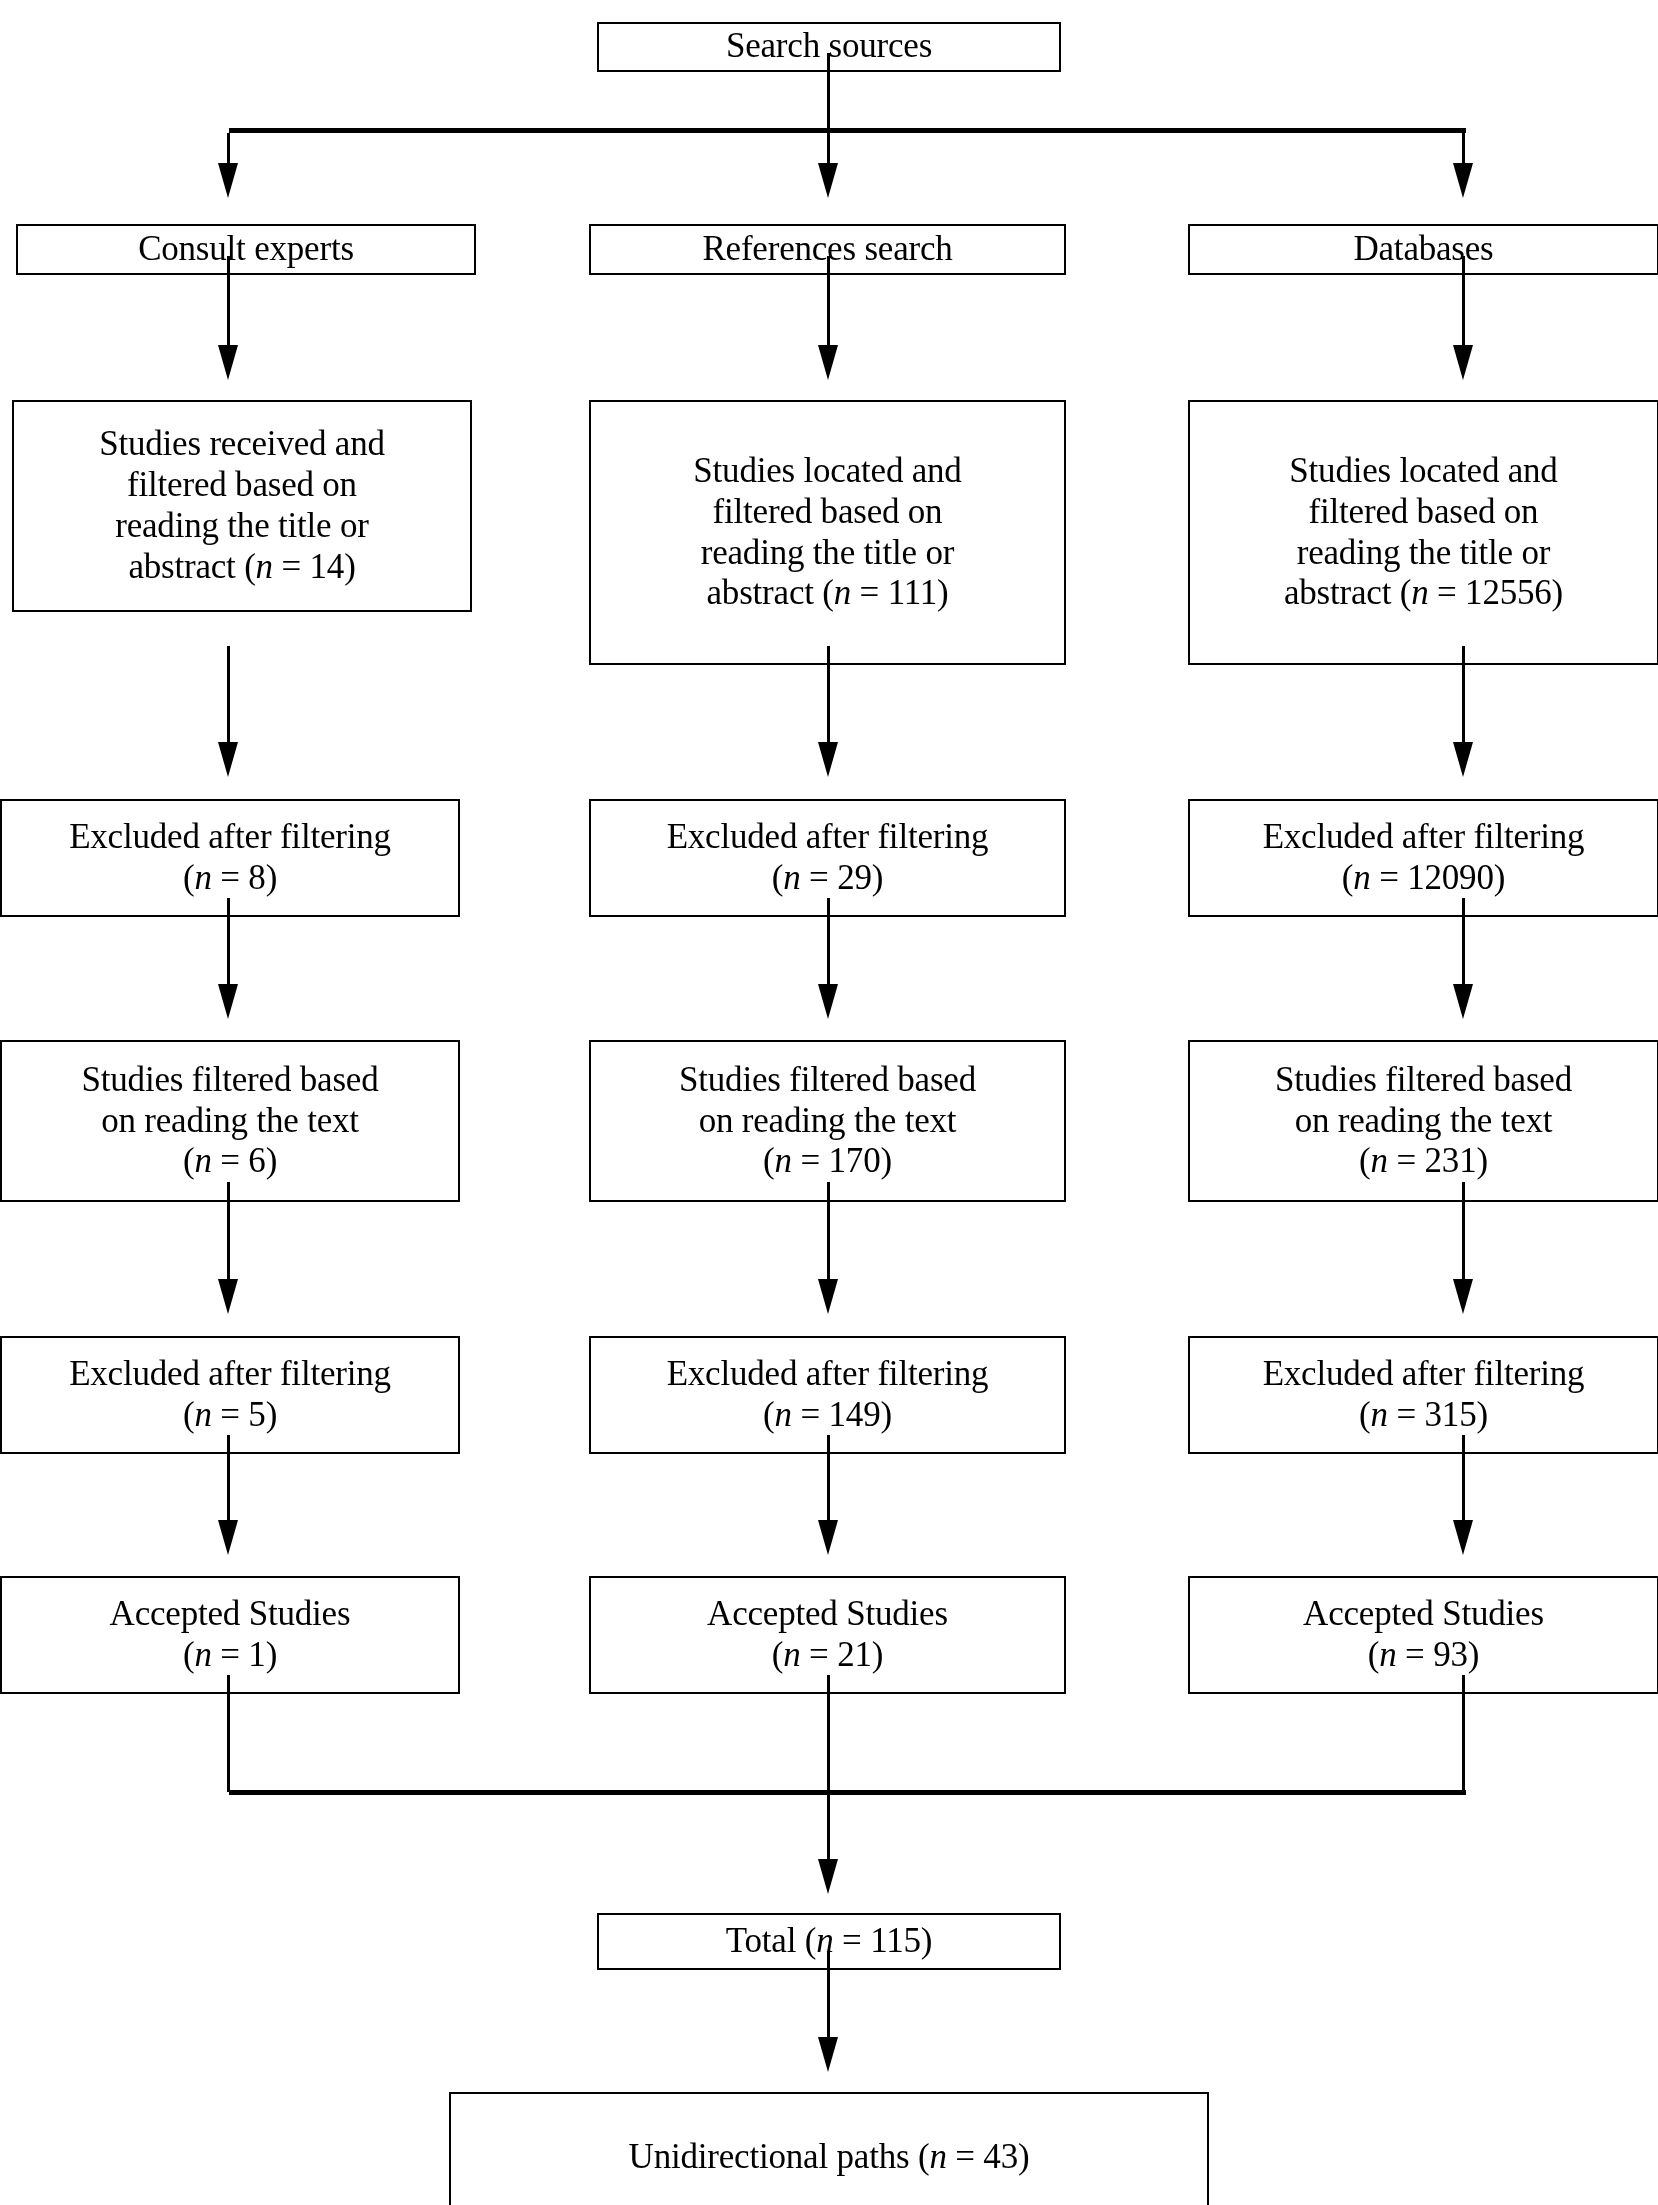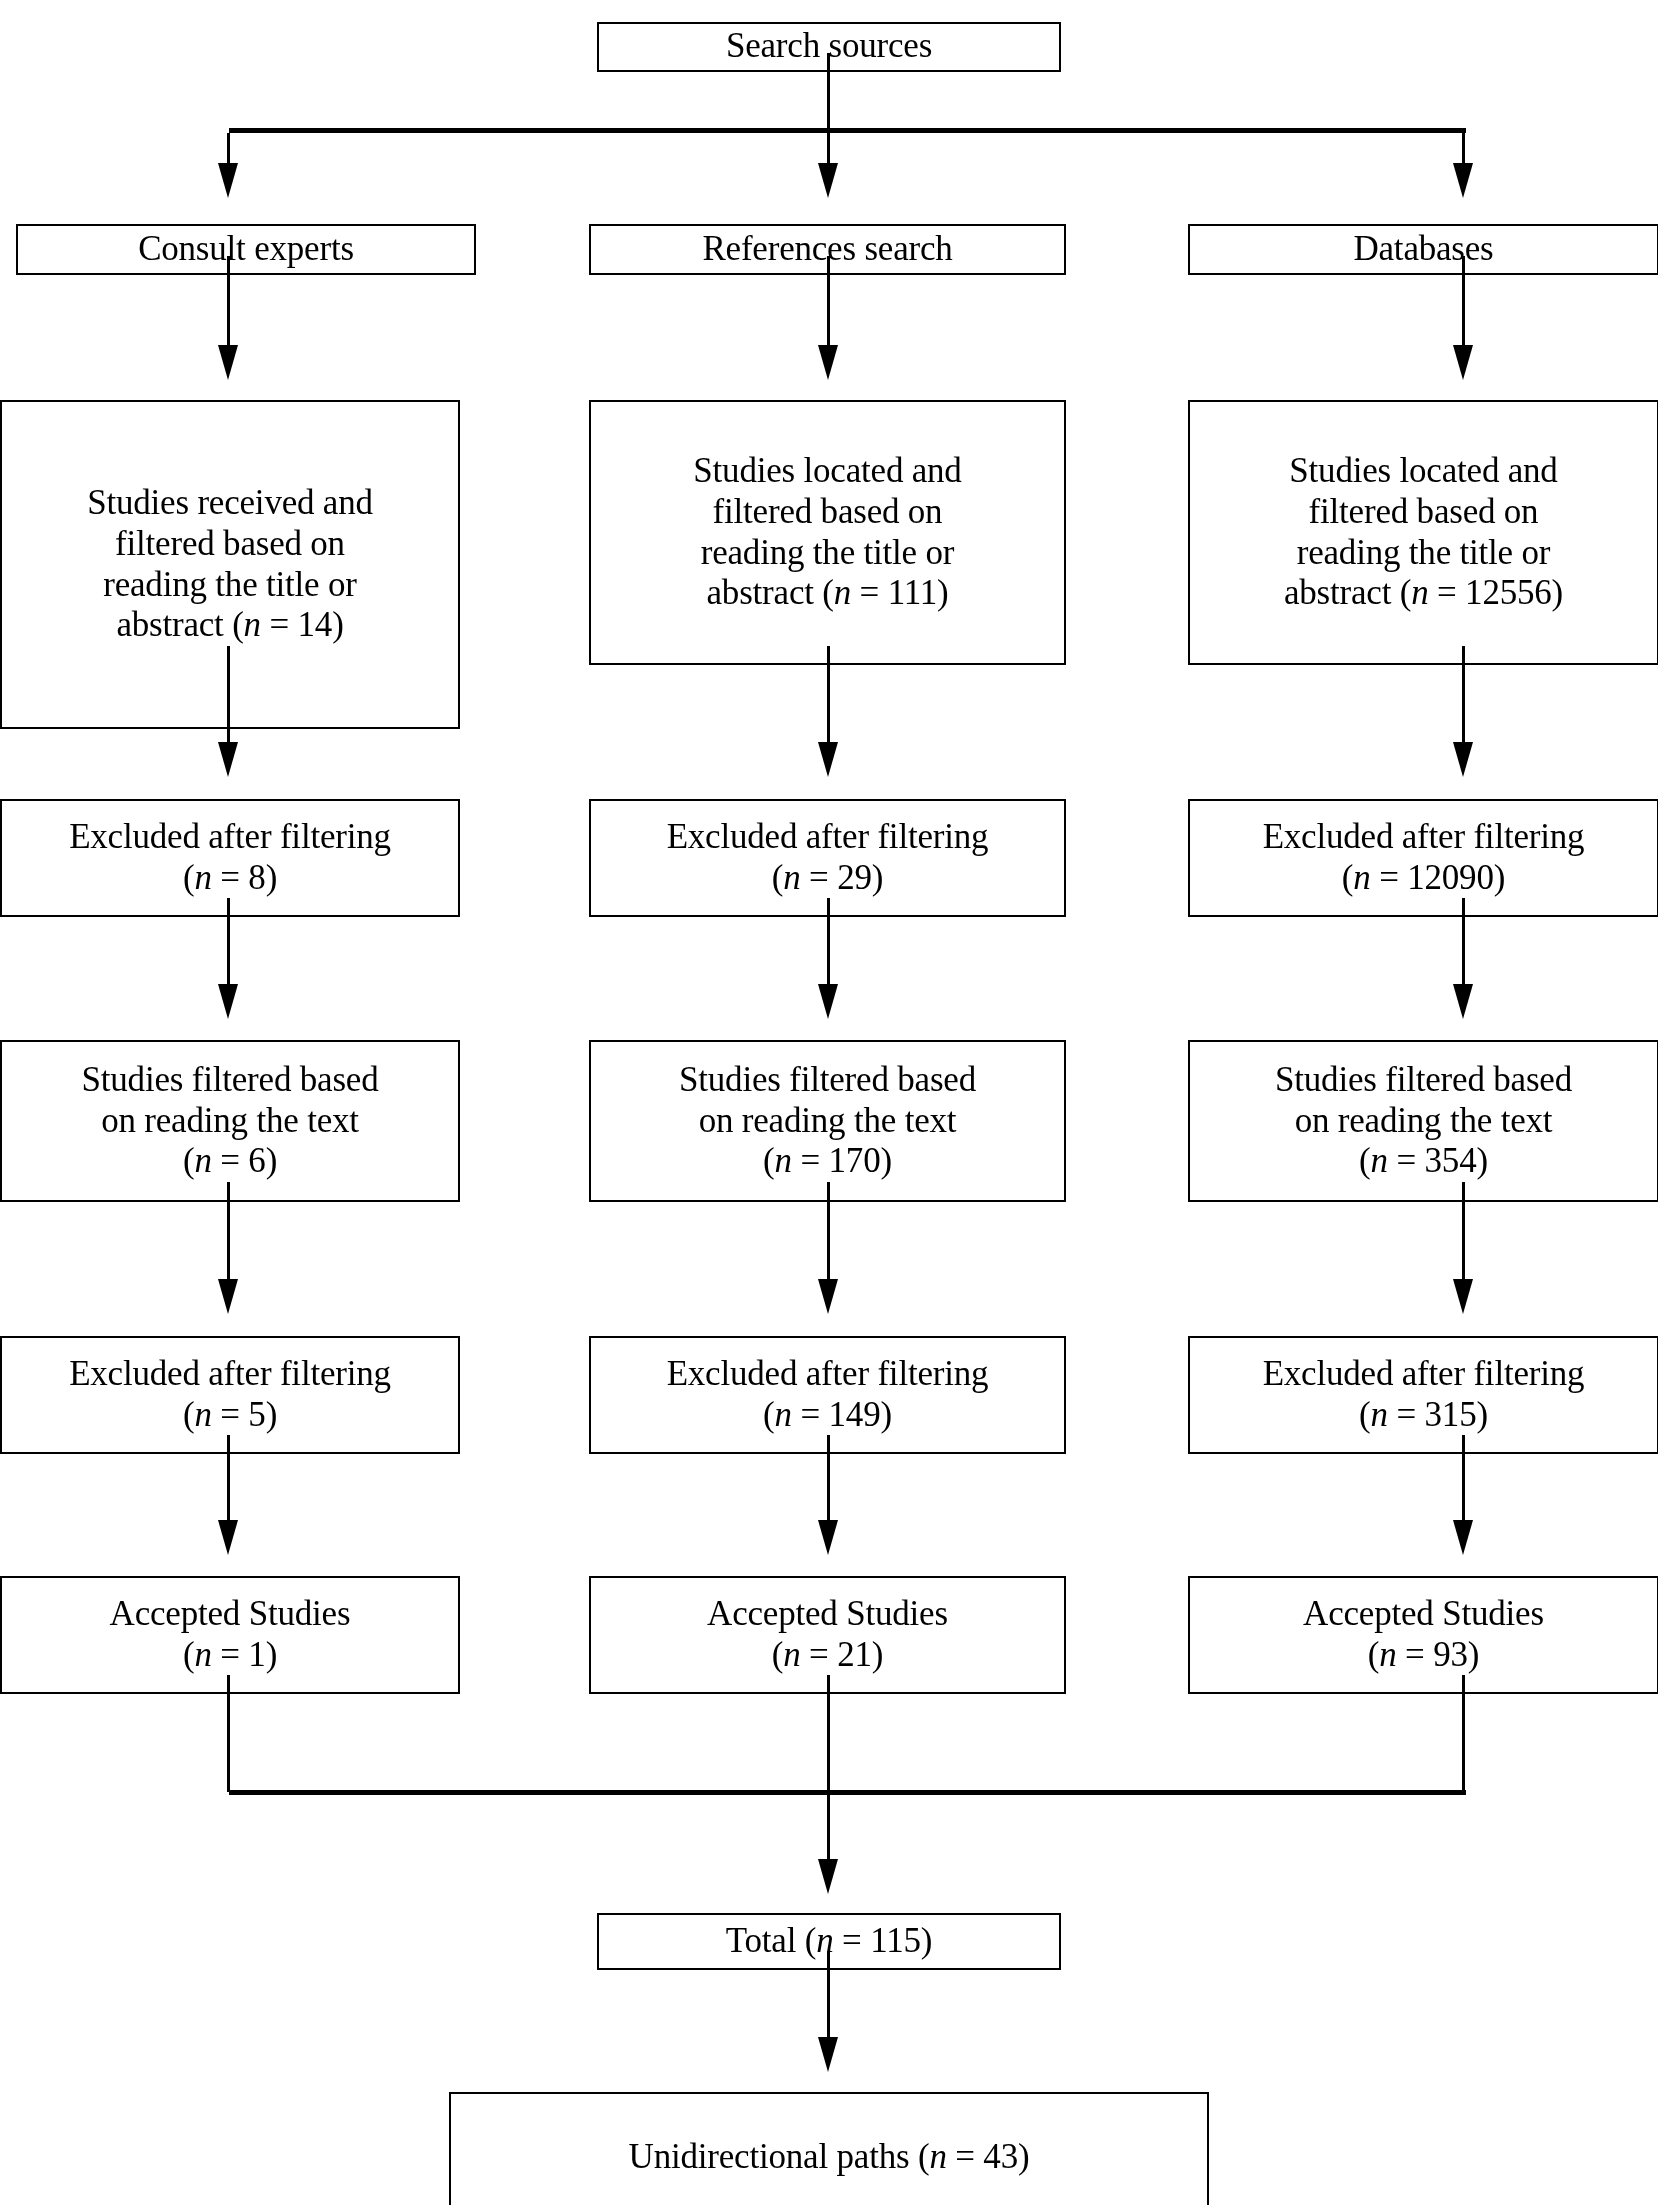--- a/index.html
+++ b/index.html
@@ -90,21 +90,21 @@
 
   <div class="vline" style="left:227px;top:256px;width:3.4px;height:94px;"></div>
   <div class="arrow" style="left:218px;top:345px;"></div>
 
   <div class="vline" style="left:827px;top:256px;width:3.4px;height:94px;"></div>
   <div class="arrow" style="left:818px;top:345px;"></div>
 
   <div class="vline" style="left:1462px;top:256px;width:3.4px;height:94px;"></div>
   <div class="arrow" style="left:1453px;top:345px;"></div>
 
-  <div class="box" style="left:0px;top:381px;width:460px;height:329px;">
+  <div class="box" style="left:12px;top:381px;width:460px;height:212px;">
     <span class="ln">Studies received and</span>
     <span class="ln">filtered based on</span>
     <span class="ln">reading the title or</span>
     <span class="ln"><span>abstract (</span><span class="ital">n</span><span> = 14)</span></span>
   </div>
 
   <div class="box" style="left:589px;top:381px;width:477px;height:265px;">
     <span class="ln">Studies located and</span>
     <span class="ln">filtered based on</span>
     <span class="ln">reading the title or</span>
@@ -159,21 +159,21 @@
 
   <div class="box" style="left:589px;top:1021px;width:477px;height:162px;">
     <span class="ln">Studies filtered based</span>
     <span class="ln">on reading the text</span>
     <span class="ln"><span>(</span><span class="ital">n</span><span> = 170)</span></span>
   </div>
 
   <div class="box" style="left:1188px;top:1021px;width:471px;height:162px;">
     <span class="ln">Studies filtered based</span>
     <span class="ln">on reading the text</span>
-    <span class="ln"><span>(</span><span class="ital">n</span><span> = 354)</span></span>
+    <span class="ln"><span>(</span><span class="ital">n</span><span> = 231)</span></span>
   </div>
 
   <div class="vline" style="left:227px;top:1182px;width:3.4px;height:102px;"></div>
   <div class="arrow" style="left:218px;top:1279px;"></div>
 
   <div class="vline" style="left:827px;top:1182px;width:3.4px;height:102px;"></div>
   <div class="arrow" style="left:818px;top:1279px;"></div>
 
   <div class="vline" style="left:1462px;top:1182px;width:3.4px;height:102px;"></div>
   <div class="arrow" style="left:1453px;top:1279px;"></div>

